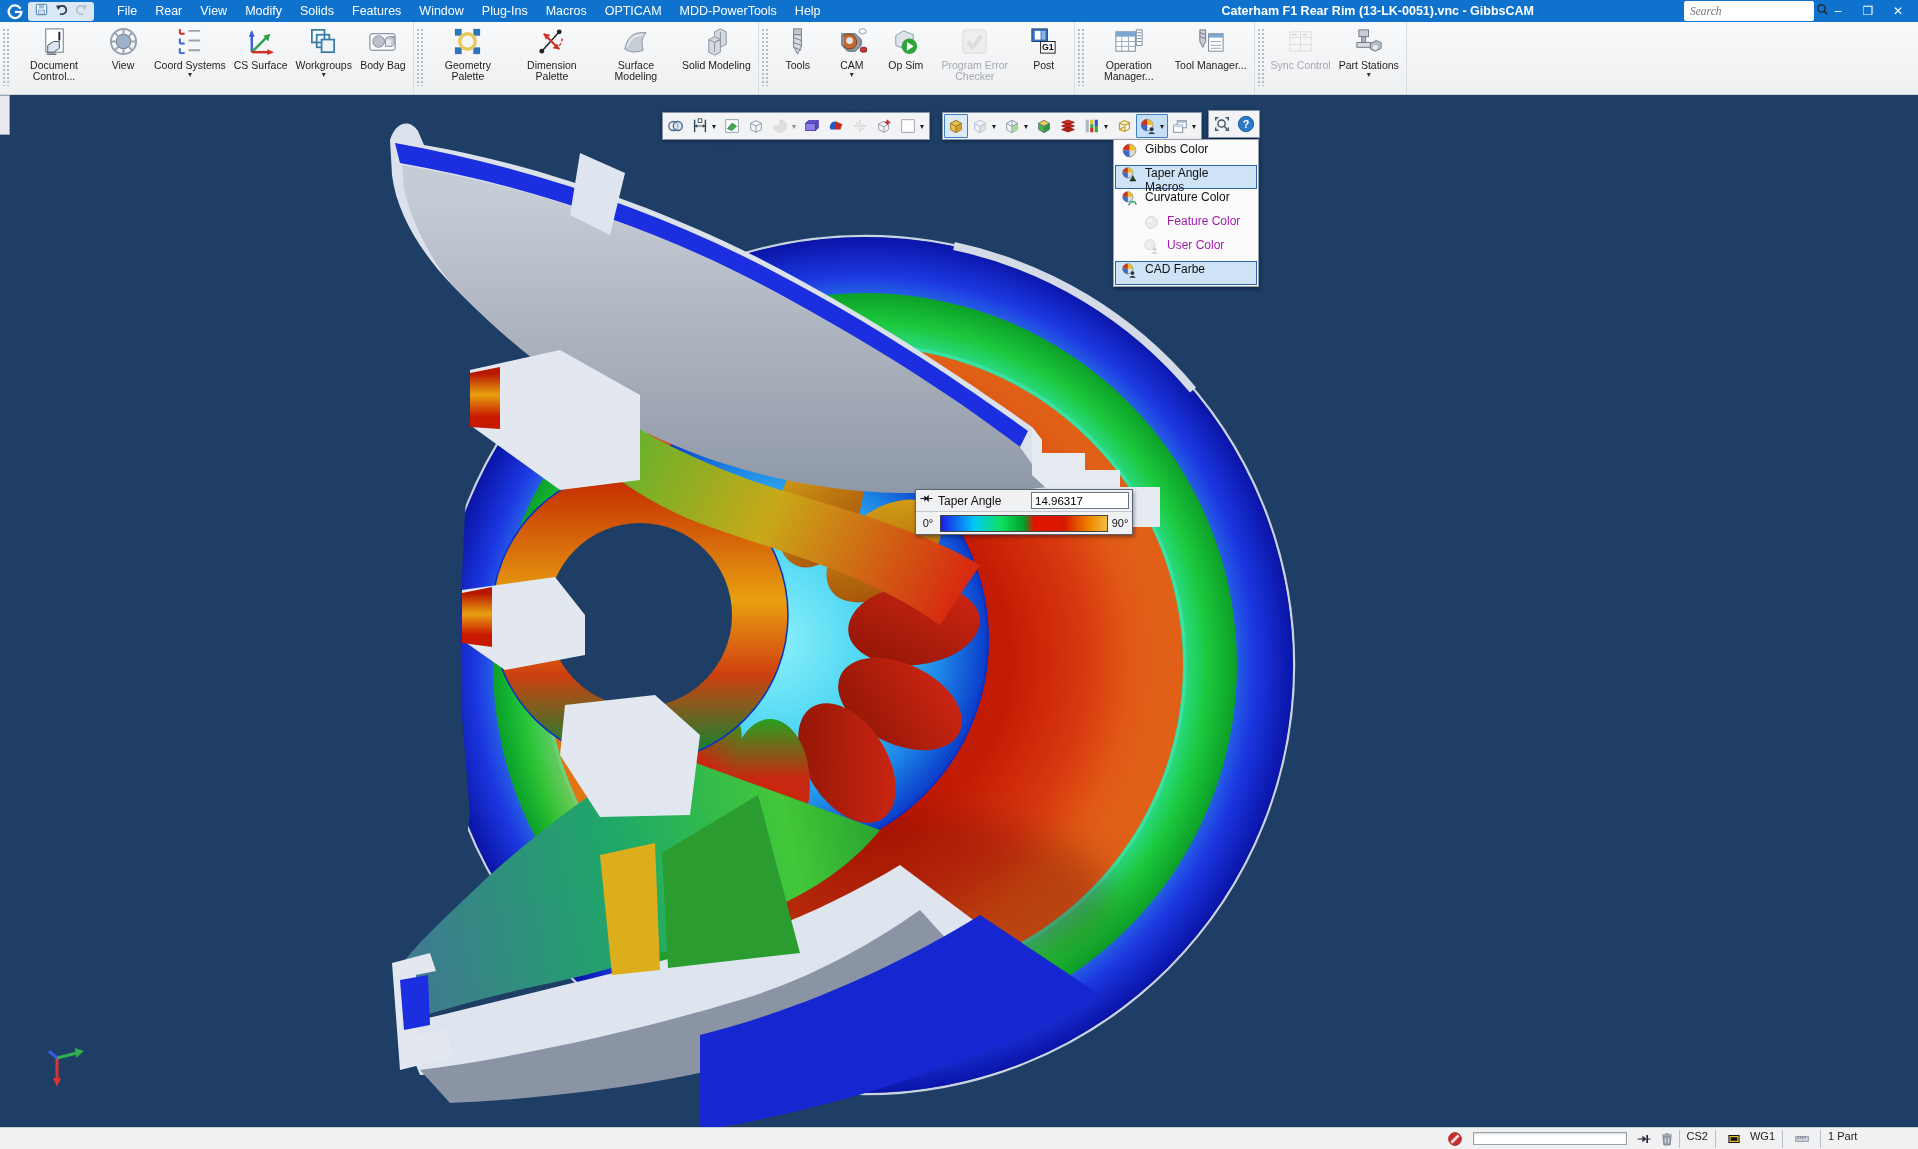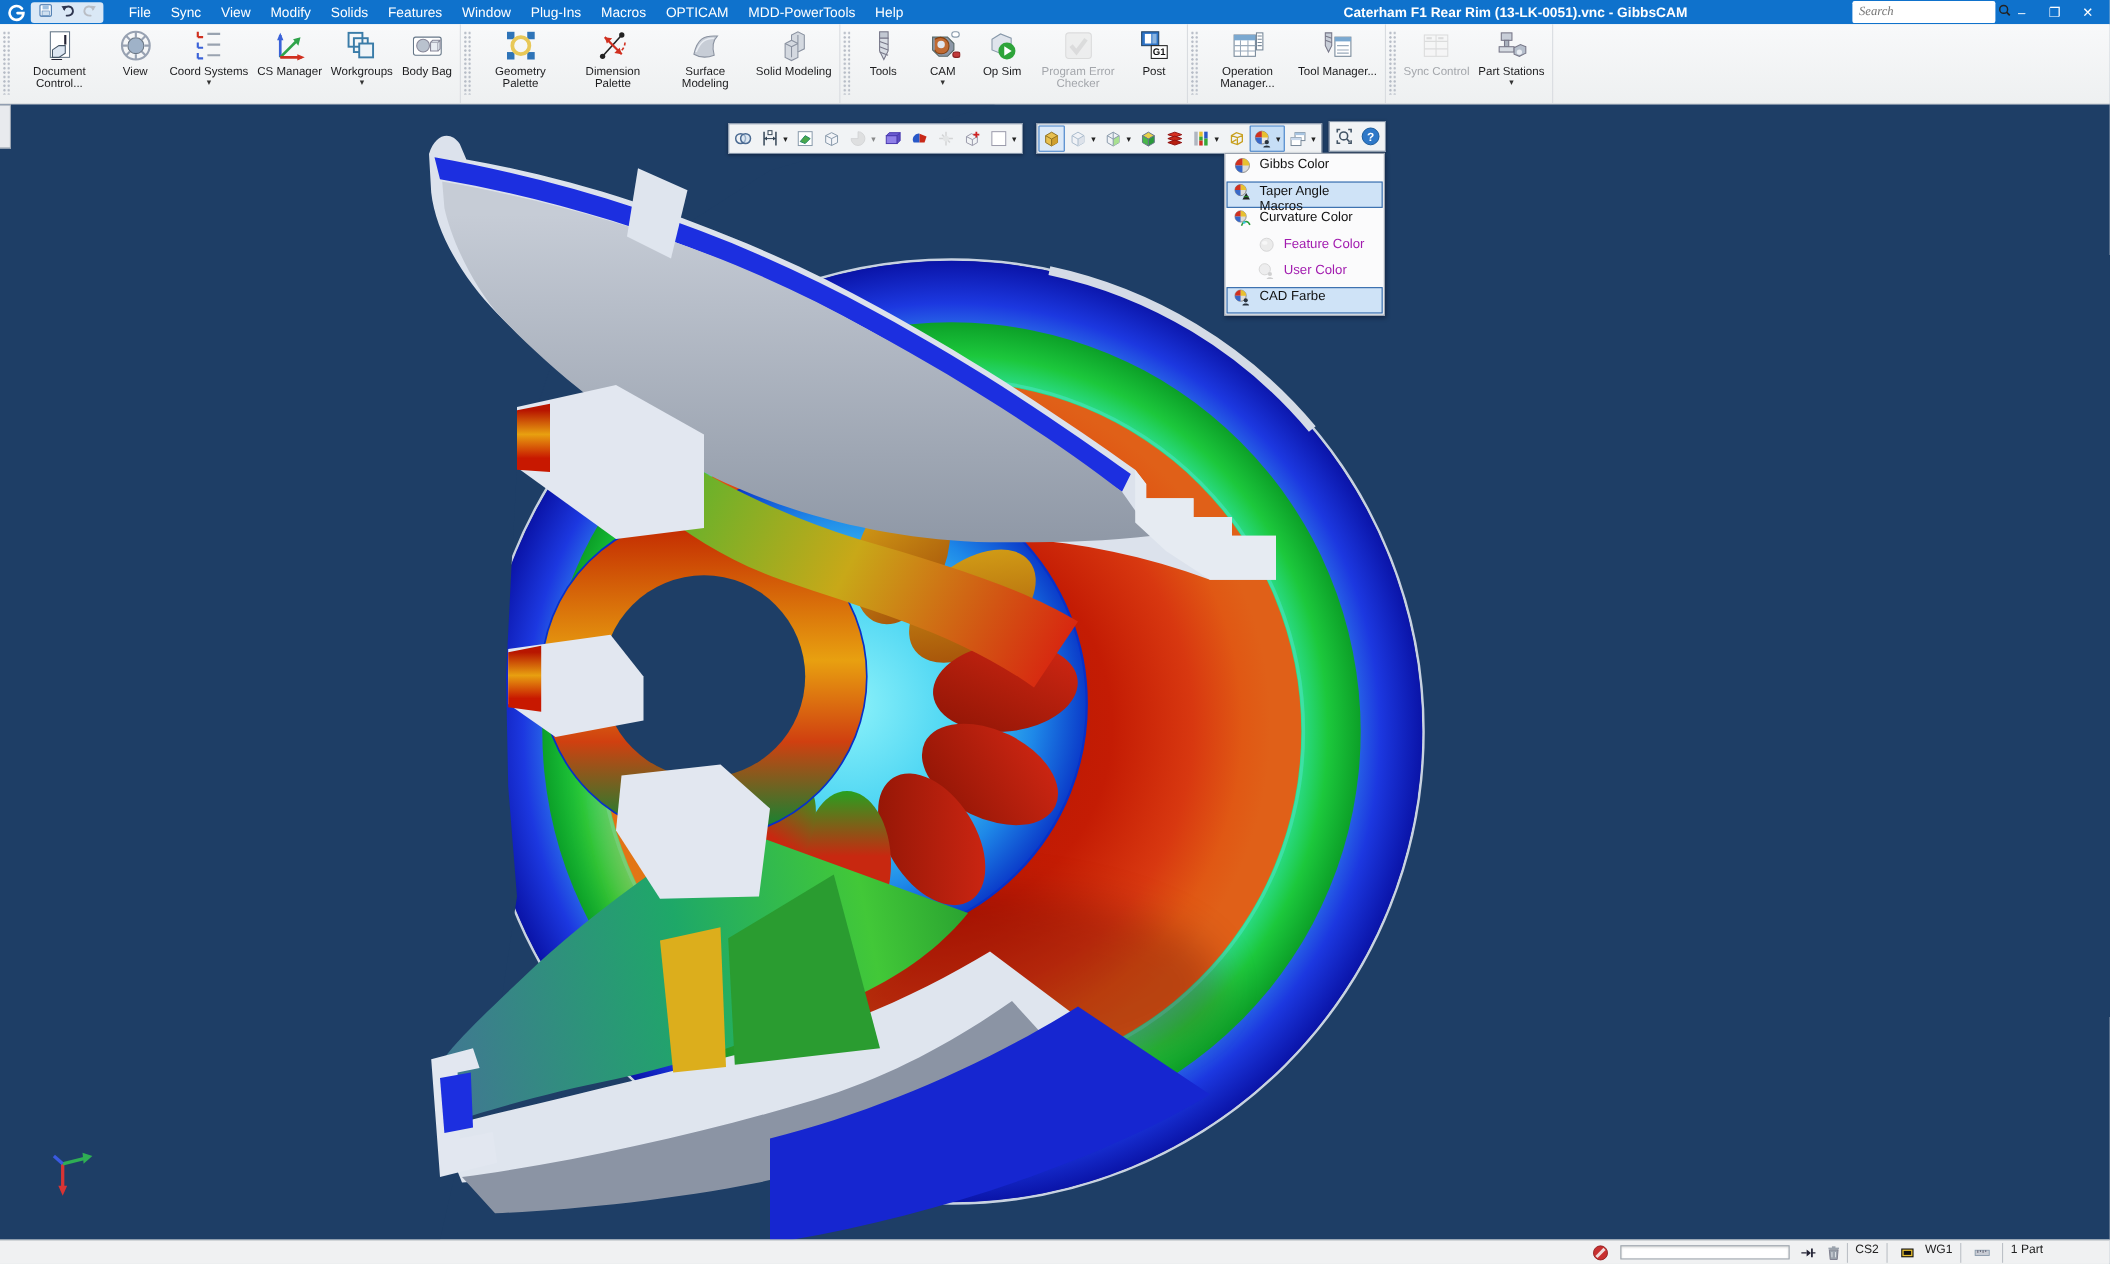--- a/index.html
+++ b/index.html
@@ -100,21 +100,21 @@
             <path d="M23 13 C19 6 8 7 6 15 C4 23 12 27 18 26" fill="none" stroke="#b9bdc4" stroke-width="3.5" stroke-linecap="round"></path>
             <path d="M28 8 L18 7 L22 17 Z" fill="#b9bdc4"></path>
           </svg></span>
       </div>
   </div>
   <div class="menubar">
     <div class="mbitem">
         <span>File</span>
       </div>
       <div class="mbitem">
-        <span>Sync</span>
+        <span>Rear</span>
       </div>
       <div class="mbitem">
         <span>View</span>
       </div>
       <div class="mbitem">
         <span>Modify</span>
       </div>
       <div class="mbitem">
         <span>Solids</span>
       </div>
@@ -209,21 +209,21 @@
           <div class="icn">
           <svg viewBox="0 0 32 32">
             <path d="M7 27 L7 6" stroke="#3a62d8" stroke-width="2.5"></path>
             <path d="M4 11 L7 4 L10 11 Z" fill="#3a62d8"></path>
             <path d="M7 27 L24 10" stroke="#2fa34a" stroke-width="2.5"></path>
             <path d="M19 10 L26 8 L24 16 Z" fill="#2fa34a"></path>
             <path d="M7 27 L27 27" stroke="#d03020" stroke-width="2.5"></path>
             <path d="M23 24 L30 27 L23 30 Z" fill="#d03020"></path>
           </svg>
         </div>
-          <div class="lbl">CS Manager</div>
+          <div class="lbl">CS Surface</div>
 
         </div>
       <div class="rbtn is-dropdown">
           <div class="icn">
           <svg viewBox="0 0 32 32">
             <g fill="none" stroke="#3a7ca8" stroke-width="1.8">
               <rect x="4" y="4" width="13" height="13"></rect>
               <rect x="9" y="9" width="13" height="13"></rect>
               <rect x="14" y="14" width="13" height="13" fill="#eef4f8"></rect>
             </g>
@@ -819,20 +819,36 @@
             <path d="M8 8 H2 A6 6 0 0 1 8 2 Z" fill="#d03020"></path>
             <path d="M8 8 V14 A6 6 0 0 1 2 8 Z" fill="#3868c8"></path>
             <circle cx="13.5" cy="13" r="2.2" fill="#2a3440"></circle>
             <path d="M10 18.5 c0-2.8 7-2.8 7 0 Z" fill="#2a3440"></path>
           </svg>
         </span>
         <span class="mlabel">CAD Farbe</span>
       </div>
   </div>
 
+  <div class="taper">
+    <div class="thead">
+      <span><svg viewBox="0 0 20 20">
+            <path d="M2 10 h5 M13 10 h5" stroke="#111" stroke-width="1.6"></path>
+            <path d="M7 6 l4 4 -4 4 Z" fill="#111"></path>
+            <path d="M13 5 l-4 5 4 5 Z" fill="#111"></path>
+          </svg></span>
+      <span class="ttitle">Taper Angle</span>
+      <input value="14.96317" style="">
+    </div>
+    <div class="tbar">
+      <span class="tmin">0°</span>
+      <div class="tgrad" style="background: linear-gradient(90deg, rgb(27, 27, 232) 0%, rgb(0, 200, 248) 20%, rgb(16, 224, 96) 36%, rgb(0, 160, 40) 50%, rgb(224, 20, 0) 56%, rgb(216, 24, 0) 74%, rgb(240, 136, 0) 90%, rgb(239, 192, 69) 100%);"></div>
+      <span class="tmax">90°</span>
+    </div>
+  </div>
 </div>
 
 <div class="statusbar">
   <div class="spacer"></div>
   <span class="sic">
       <svg viewBox="0 0 20 20">
         <circle cx="10" cy="10" r="8" fill="#c83030" stroke="#902020"></circle>
         <rect x="3.5" y="8.3" width="13" height="3.4" fill="#f0dcdc" transform="rotate(-45 10 10)"></rect>
       </svg>
     </span>

